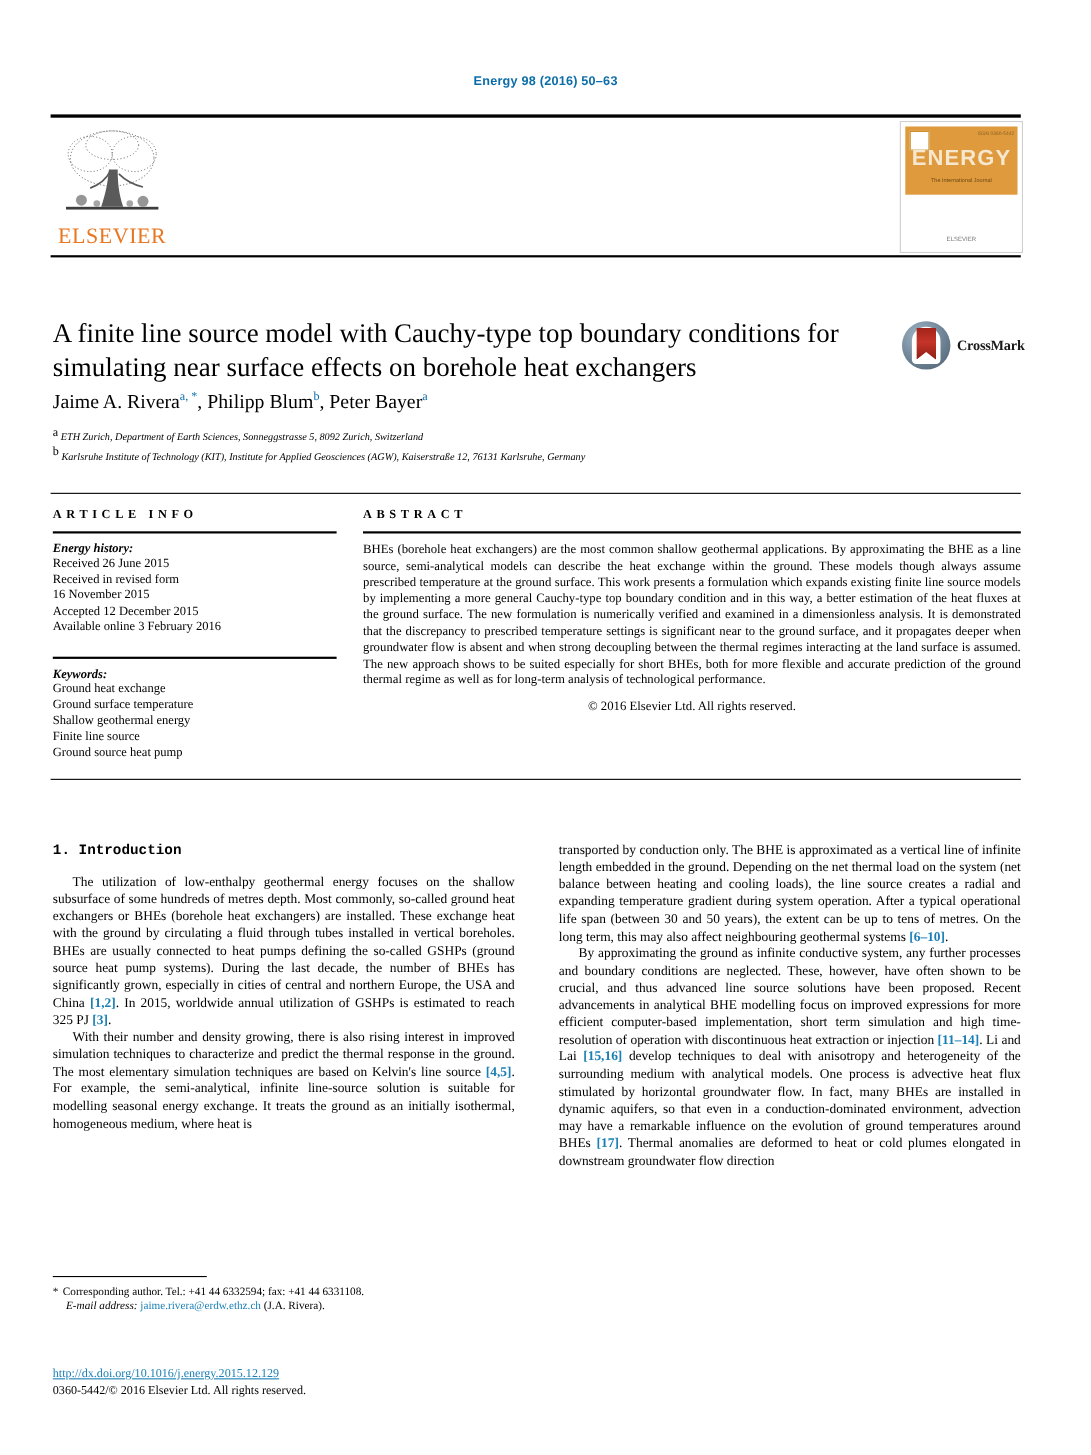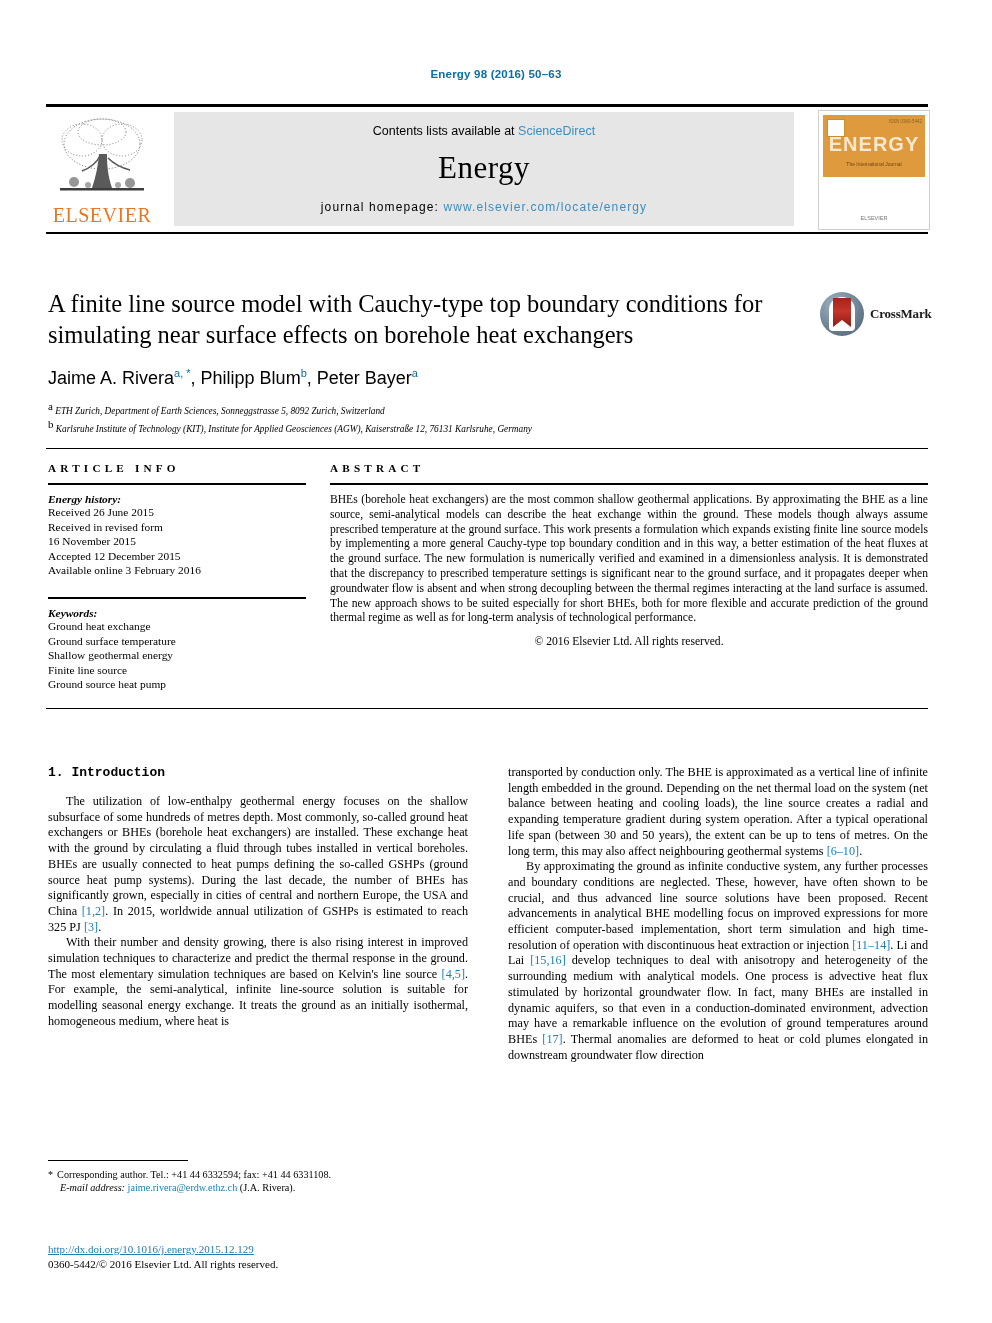--- a/index.html
+++ b/index.html
@@ -178,23 +178,23 @@
     width: 760px;
   }
   .paper-title {
     font-family: "Liberation Serif", serif;
     font-size: 24.5px;
     line-height: 31px;
     font-weight: normal;
     margin: 0;
   }
   .authors {
-    margin-top: 17px;
+    margin-top: 5px;
     font-size: 18px;
-    font-family: Liberation Sans, sans-serif;
+    font-family: Liberation Serif, serif;
   }
   .sup {
     font-size: 11px;
     vertical-align: super;
     color: #0b6ea8;
   }
   .affil {
     margin-top: 11px;
     font-size: 9.3px;
     font-style: italic;
@@ -327,21 +327,21 @@
   }
   .body-p {
     font-size: 12.2px;
     line-height: 15.7px;
     text-align: justify;
     margin: 0;
     text-indent: 18px;
     hyphens: auto;
   }
   .body-p.cont { text-indent: 0; }
-  .ref { color: #1a7fb5; }
+  .ref { color: #1a7fb5; font-weight: bold; }
 
   
   .foot-rule {
     position: absolute;
     left: 48px;
     top: 1160px;
     width: 140px;
     height: 1px;
     background: #000;
   }
@@ -393,29 +393,20 @@
             <circle cx="22" cy="68" r="5" fill="#6a6a6a" opacity="0.7"></circle>
             <circle cx="78" cy="69" r="5" fill="#6a6a6a" opacity="0.7"></circle>
             <circle cx="36" cy="71" r="3" fill="#6a6a6a" opacity="0.6"></circle>
             <circle cx="66" cy="71" r="3" fill="#6a6a6a" opacity="0.6"></circle>
           </g>
         </svg>
       </div>
       <div class="elsevier-word">ELSEVIER</div>
     </div>
 
-    <div class="masthead-center">
-      <div class="contents-line">
-        <span>Contents lists available at </span><span class="sd">ScienceDirect</span>
-      </div>
-      <div class="journal-name">Energy</div>
-      <div class="homepage-line">
-        <span>journal homepage: </span><span class="url">www.elsevier.com/locate/energy</span>
-      </div>
-    </div>
 
     <div class="cover-thumb">
       <div class="cover-orange"></div>
       <div class="cover-tiny-logo"></div>
       <div class="cover-topright">ISSN 0360-5442</div>
       <div class="cover-energy">ENERGY</div>
       <div class="cover-sub">The International Journal</div>
       <div class="cover-elsevier">ELSEVIER</div>
     </div>
   </div>

